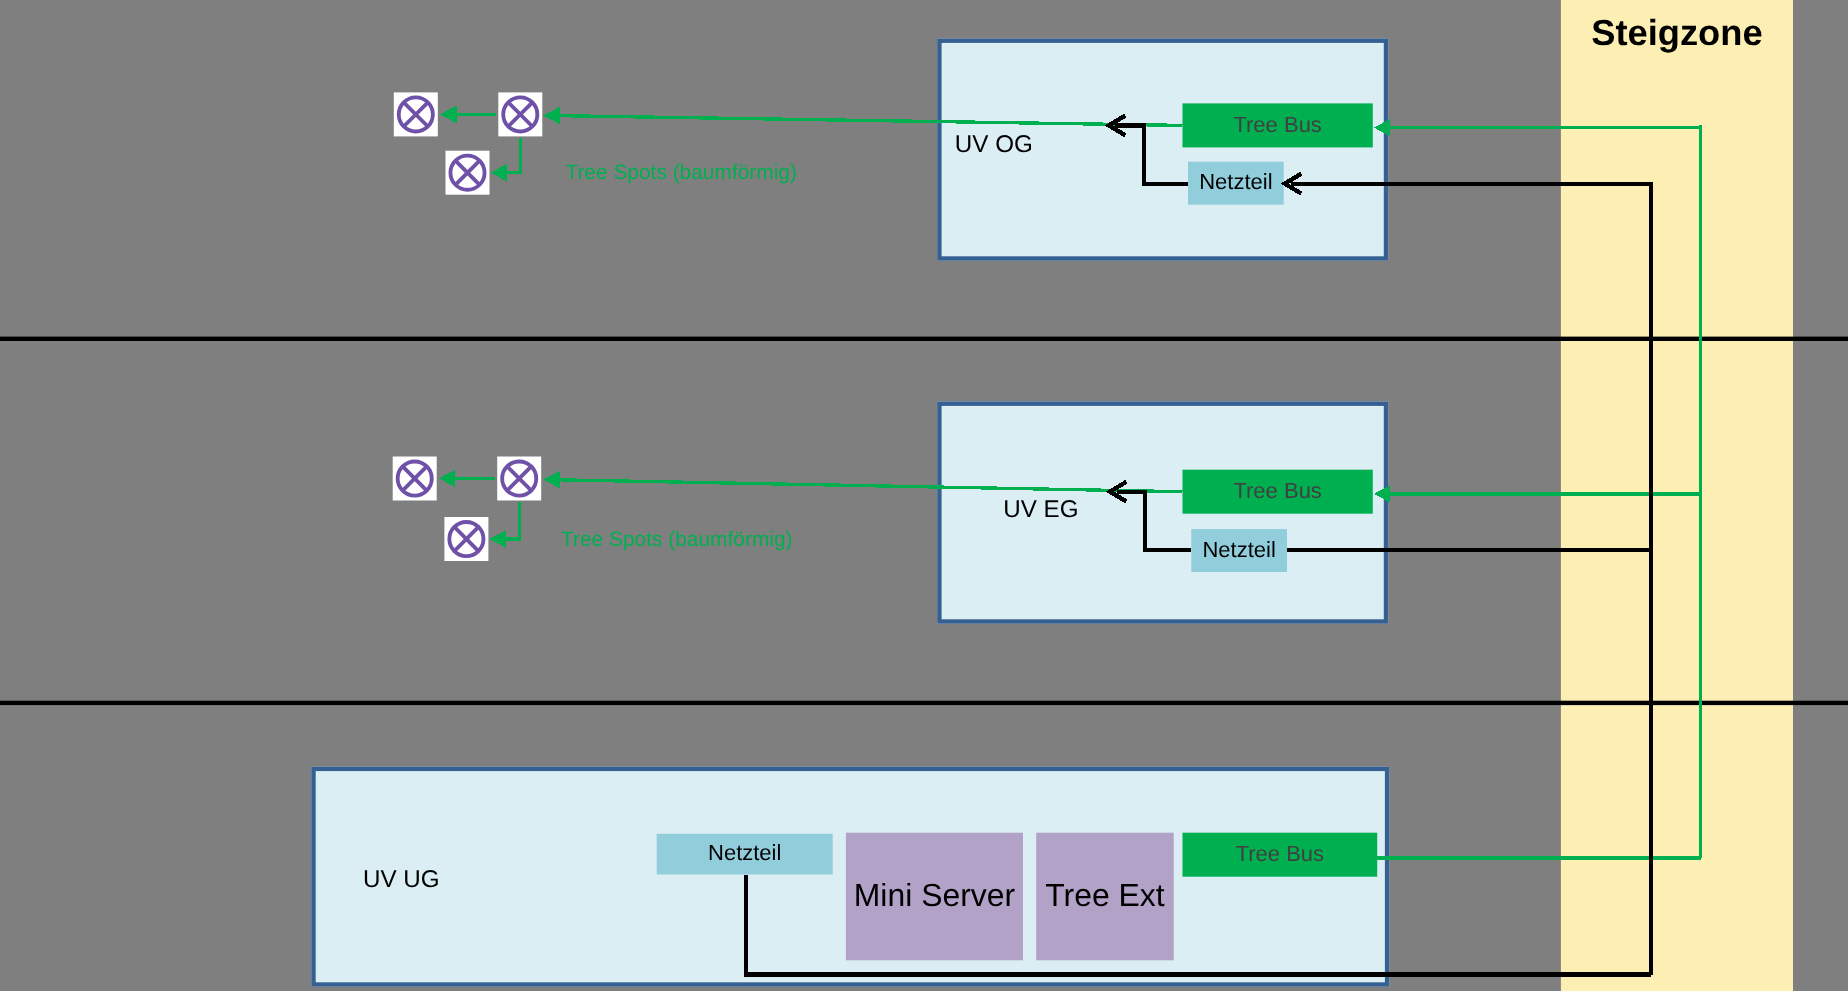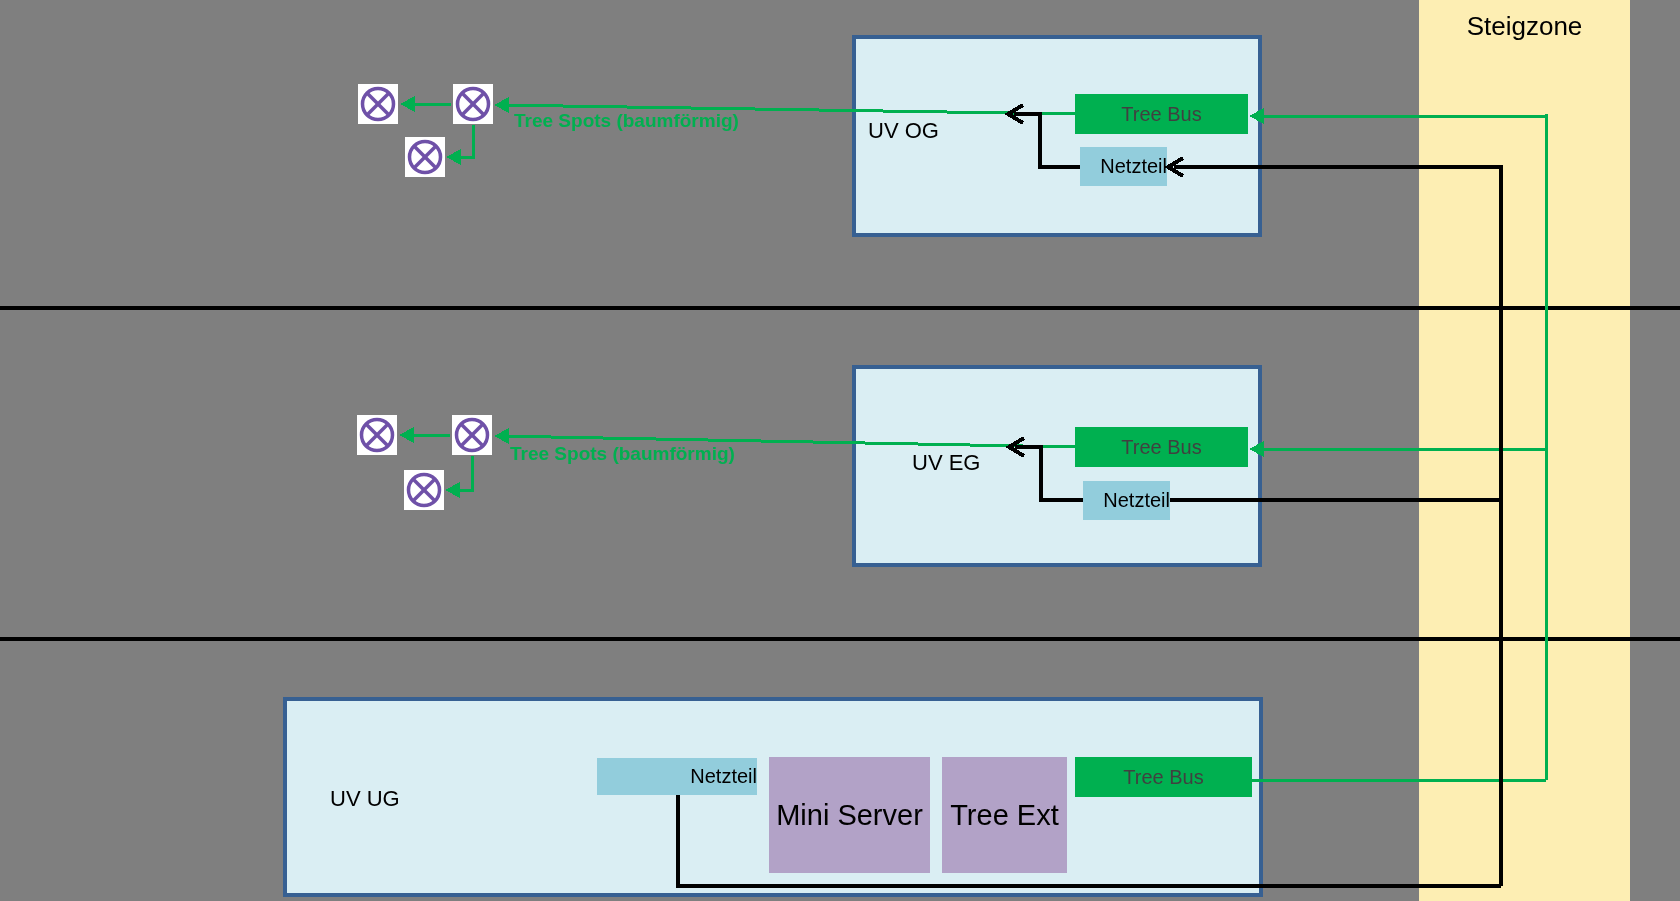--- a/index.html
+++ b/index.html
@@ -9,25 +9,25 @@
   }
   html,body{margin:0;padding:0;}
   body{font-family:"Liberation Sans", sans-serif; background:#555;}
   .stage{position:relative;width:1680px;height:901px;background:var(--background);overflow:hidden;}
   .abs{position:absolute;}
   .riser{background:var(--riser-zone);}
   .sep{background:var(--wire-black);}
   .uvbox{background:var(--uv-box-fill);border:4px solid var(--uv-box-border);box-sizing:border-box;}
   .uvlabel{color:#000;font-size:22px;white-space:nowrap;}
   .busbox{background:var(--bus-green);color:#404040;font-size:20px;display:flex;align-items:center;justify-content:center;}
-  .ntbox{background:var(--netzteil-blue);color:#000;font-size:20px;display:flex;align-items:center;justify-content:flex-end;}
+  .ntbox{background:var(--netzteil-blue);color:#000;font-size:20px;display:flex;align-items:center;justify-content:center;}
   .srvbox{background:var(--server-purple);color:#000;font-size:29px;display:flex;align-items:center;justify-content:center;text-align:center;line-height:1.25;}
-  .spotslabel{color:var(--bus-green);font-size:19px;font-weight:bold;white-space:nowrap;}
+  .spotslabel{color:var(--bus-green);font-size:19px;font-weight:normal;white-space:nowrap;margin-top:37px;}
   .lamp{width:40px;height:40px;background:#fff;}
-  .steiglabel{color:#000;font-size:26px;text-align:center;}
+  .steiglabel{color:#000;font-size:33px;text-align:center;font-weight:bold;}
   svg.wires{position:absolute;left:0;top:0;pointer-events:none;}
   .wg{stroke:var(--bus-green);stroke-width:3;fill:none;}
   .wb{stroke:var(--wire-black);stroke-width:4;fill:none;}
   .ag{fill:var(--bus-green);stroke:none;}
   .ab{stroke:var(--wire-black);stroke-width:4;fill:none;}
   .lampstroke{stroke:var(--lamp-purple);stroke-width:3.5;fill:none;}
 </style>
 </head>
 <body>
 

